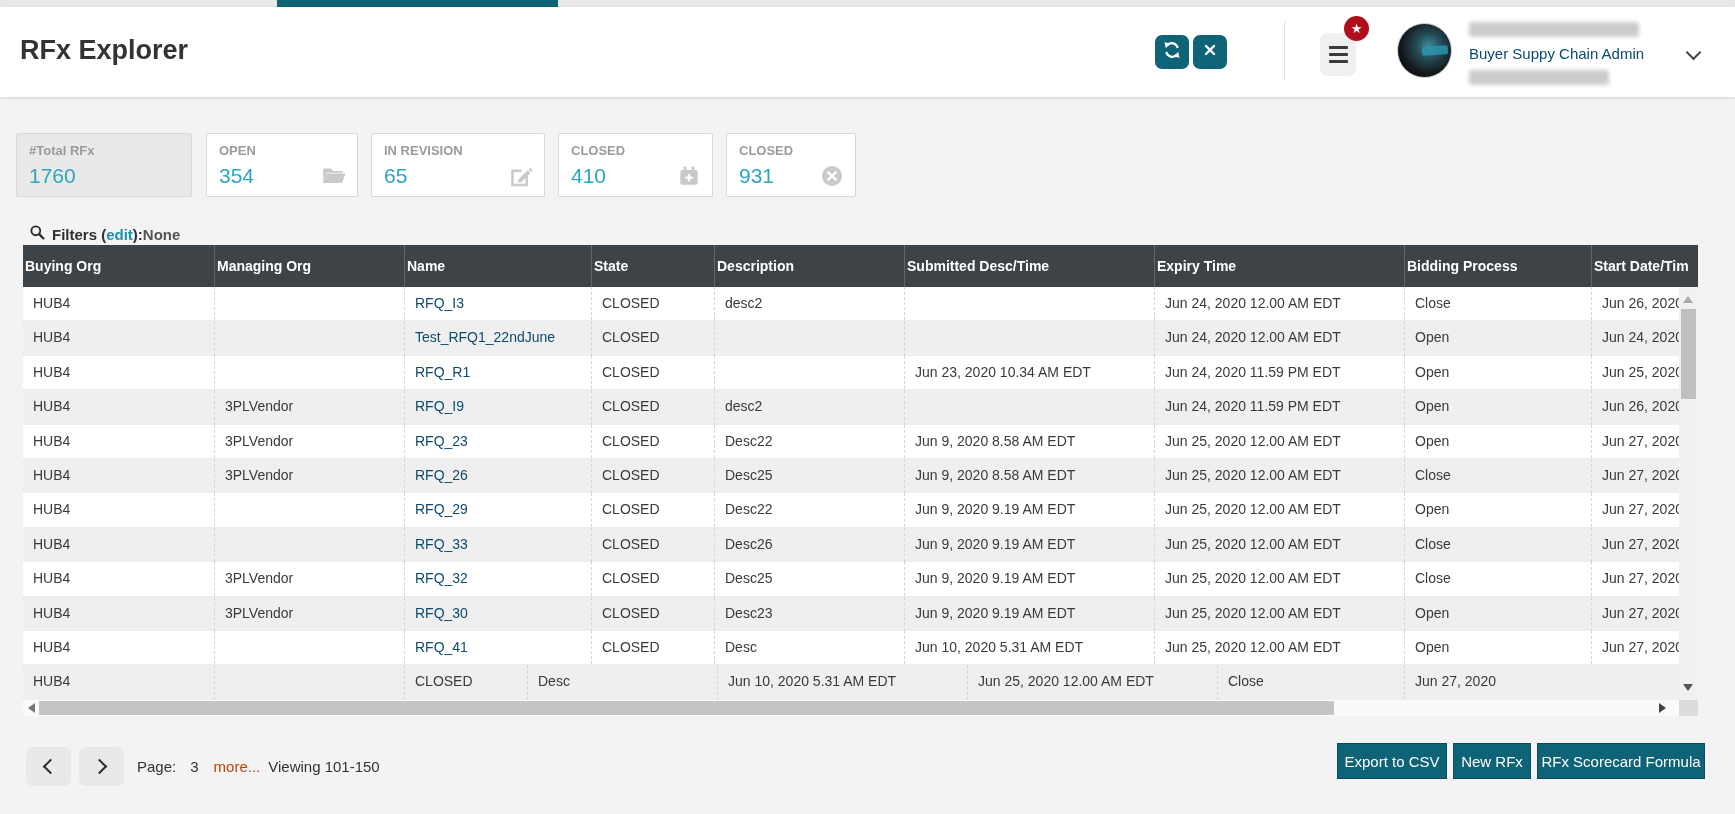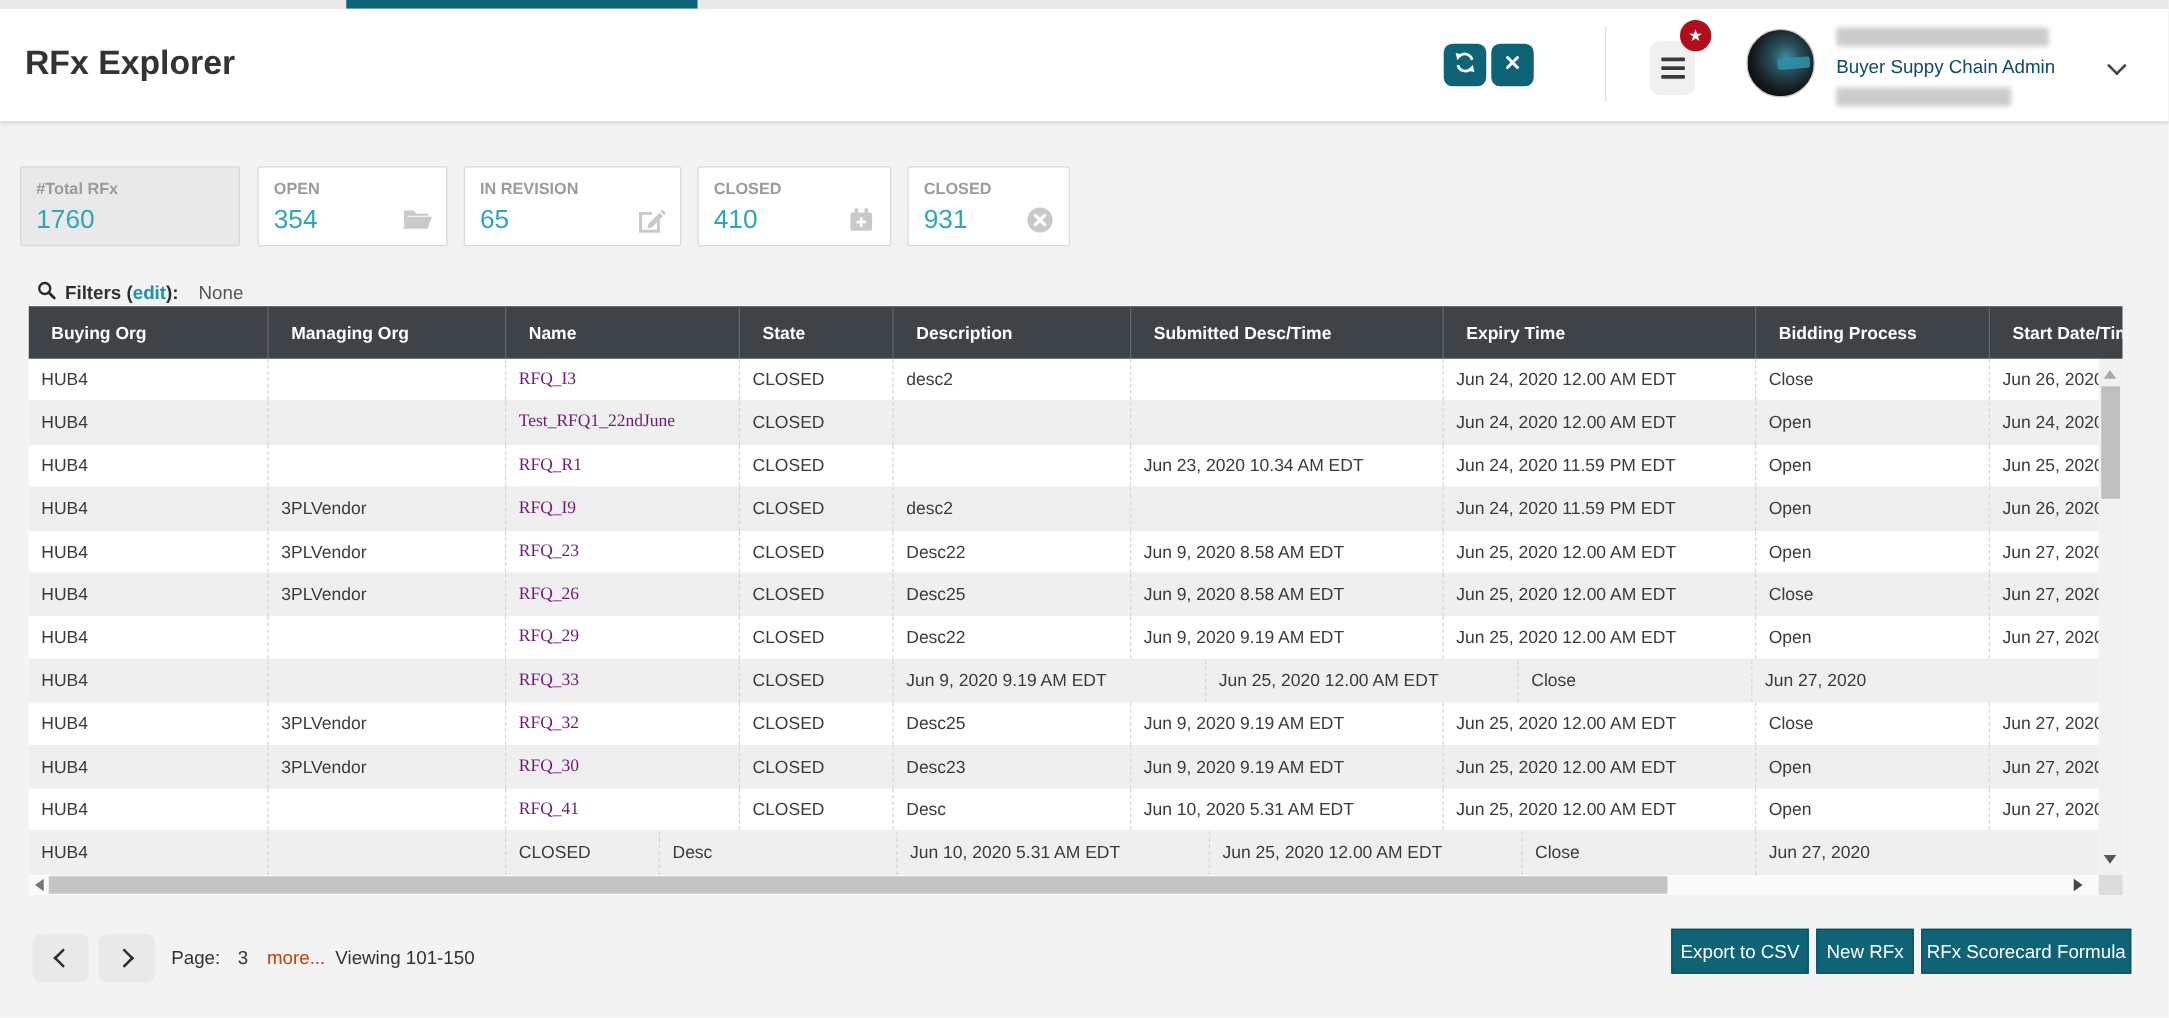--- a/index.html
+++ b/index.html
@@ -42,36 +42,36 @@
   .card-3 { left:558px; width:155px; }
   .card-4 { left:726px; width:130px; }
   .stat-label { position:absolute; left:12px; top:9px; font-size:13px; font-weight:700; color:#9b9b9b; white-space:nowrap; }
   .stat-value { position:absolute; left:12px; top:30px; font-size:21px; color:#2ca6bf; }
   .stat-icon { position:absolute; right:10px; bottom:7px; width:26px; height:26px; }
 
   
   .filters { position:absolute; left:29px; top:224px; display:flex; align-items:center; font-size:15px;justify-content:center; }
   .filters .txt { font-weight:700; color:#2f2f2f; }
   .filters .lnk { font-weight:700; color:#1b93ad; cursor:pointer; }
-  .filters .val { margin-left:16px; font-weight:400; color:#555; }
+  .filters .val { font-weight:700; color:#555; }
   .search-icon { margin-right:6px; }
 
   
   .table { position:absolute; left:23px; top:245px; width:1675px; height:455px; background:#fff; }
   .thead { display:flex; height:42px; background:#3e4347; }
-  .th { color:#fff; font-weight:700; font-size:14px; line-height:42px; padding-left:18px;
+  .th { color:#fff; font-weight:700; font-size:14px; line-height:42px; padding-left:2px;
         border-right:1px solid #61666a; overflow:hidden; white-space:nowrap; cursor:pointer; }
   .th:last-child { border-right:none; }
   .tbody { position:relative; height:413px; overflow:hidden; }
   .tr { display:flex; width:1656px; height:34.4px; background:#fff; border-bottom:1px solid #ececec; cursor:pointer; }
   .tr.alt { background:#efefef; border-bottom:none; }
   .td { font-size:14px; color:#3a3a3a; line-height:33px; padding-left:10px;
         border-right:1px dashed #d6d6d6; overflow:hidden; white-space:nowrap; }
   .td:last-child { border-right:none; }
-  .td.link { color:#701a75;font-family:Liberation Serif, serif; }
+  .td.link { color:#0c4a6e; }
   .col0{width:192px;} .col1{width:190px;} .col2{width:187px;} .col3{width:123px;} .col4{width:190px;}
   .col5{width:250px;} .col6{width:250px;} .col7{width:187px;} .col8{flex:1;}
 
   
   .vscroll { position:absolute; right:0; top:0; width:19px; height:413px; background:#f1f1f1; }
   .v-up { position:absolute; left:4px; top:9px; width:0; height:0; border-left:5.5px solid transparent; border-right:5.5px solid transparent; border-bottom:7px solid #a9a9a9; cursor:pointer; }
   .v-thumb { position:absolute; left:2px; top:22px; width:15px; height:90px; background:#bfbfbf; cursor:pointer; }
   .v-down { position:absolute; left:4px; bottom:9px; width:0; height:0; border-left:5.5px solid transparent; border-right:5.5px solid transparent; border-top:7px solid #555; cursor:pointer; }
 
   
@@ -296,20 +296,21 @@
         <div class="td col5">Jun 9, 2020 9.19 AM EDT</div>
         <div class="td col6">Jun 25, 2020 12.00 AM EDT</div>
         <div class="td col7">Open</div>
         <div class="td col8">Jun 27, 2020</div>
       </div>
       <div class="tr alt">
         <div class="td col0">HUB4</div>
         <div class="td col1"></div>
         <div class="td col2 link">RFQ_33</div>
         <div class="td col3">CLOSED</div>
+        <div class="td col4">Desc26</div>
         <div class="td col5">Jun 9, 2020 9.19 AM EDT</div>
         <div class="td col6">Jun 25, 2020 12.00 AM EDT</div>
         <div class="td col7">Close</div>
         <div class="td col8">Jun 27, 2020</div>
       </div>
       <div class="tr">
         <div class="td col0">HUB4</div>
         <div class="td col1">3PLVendor</div>
         <div class="td col2 link">RFQ_32</div>
         <div class="td col3">CLOSED</div>

